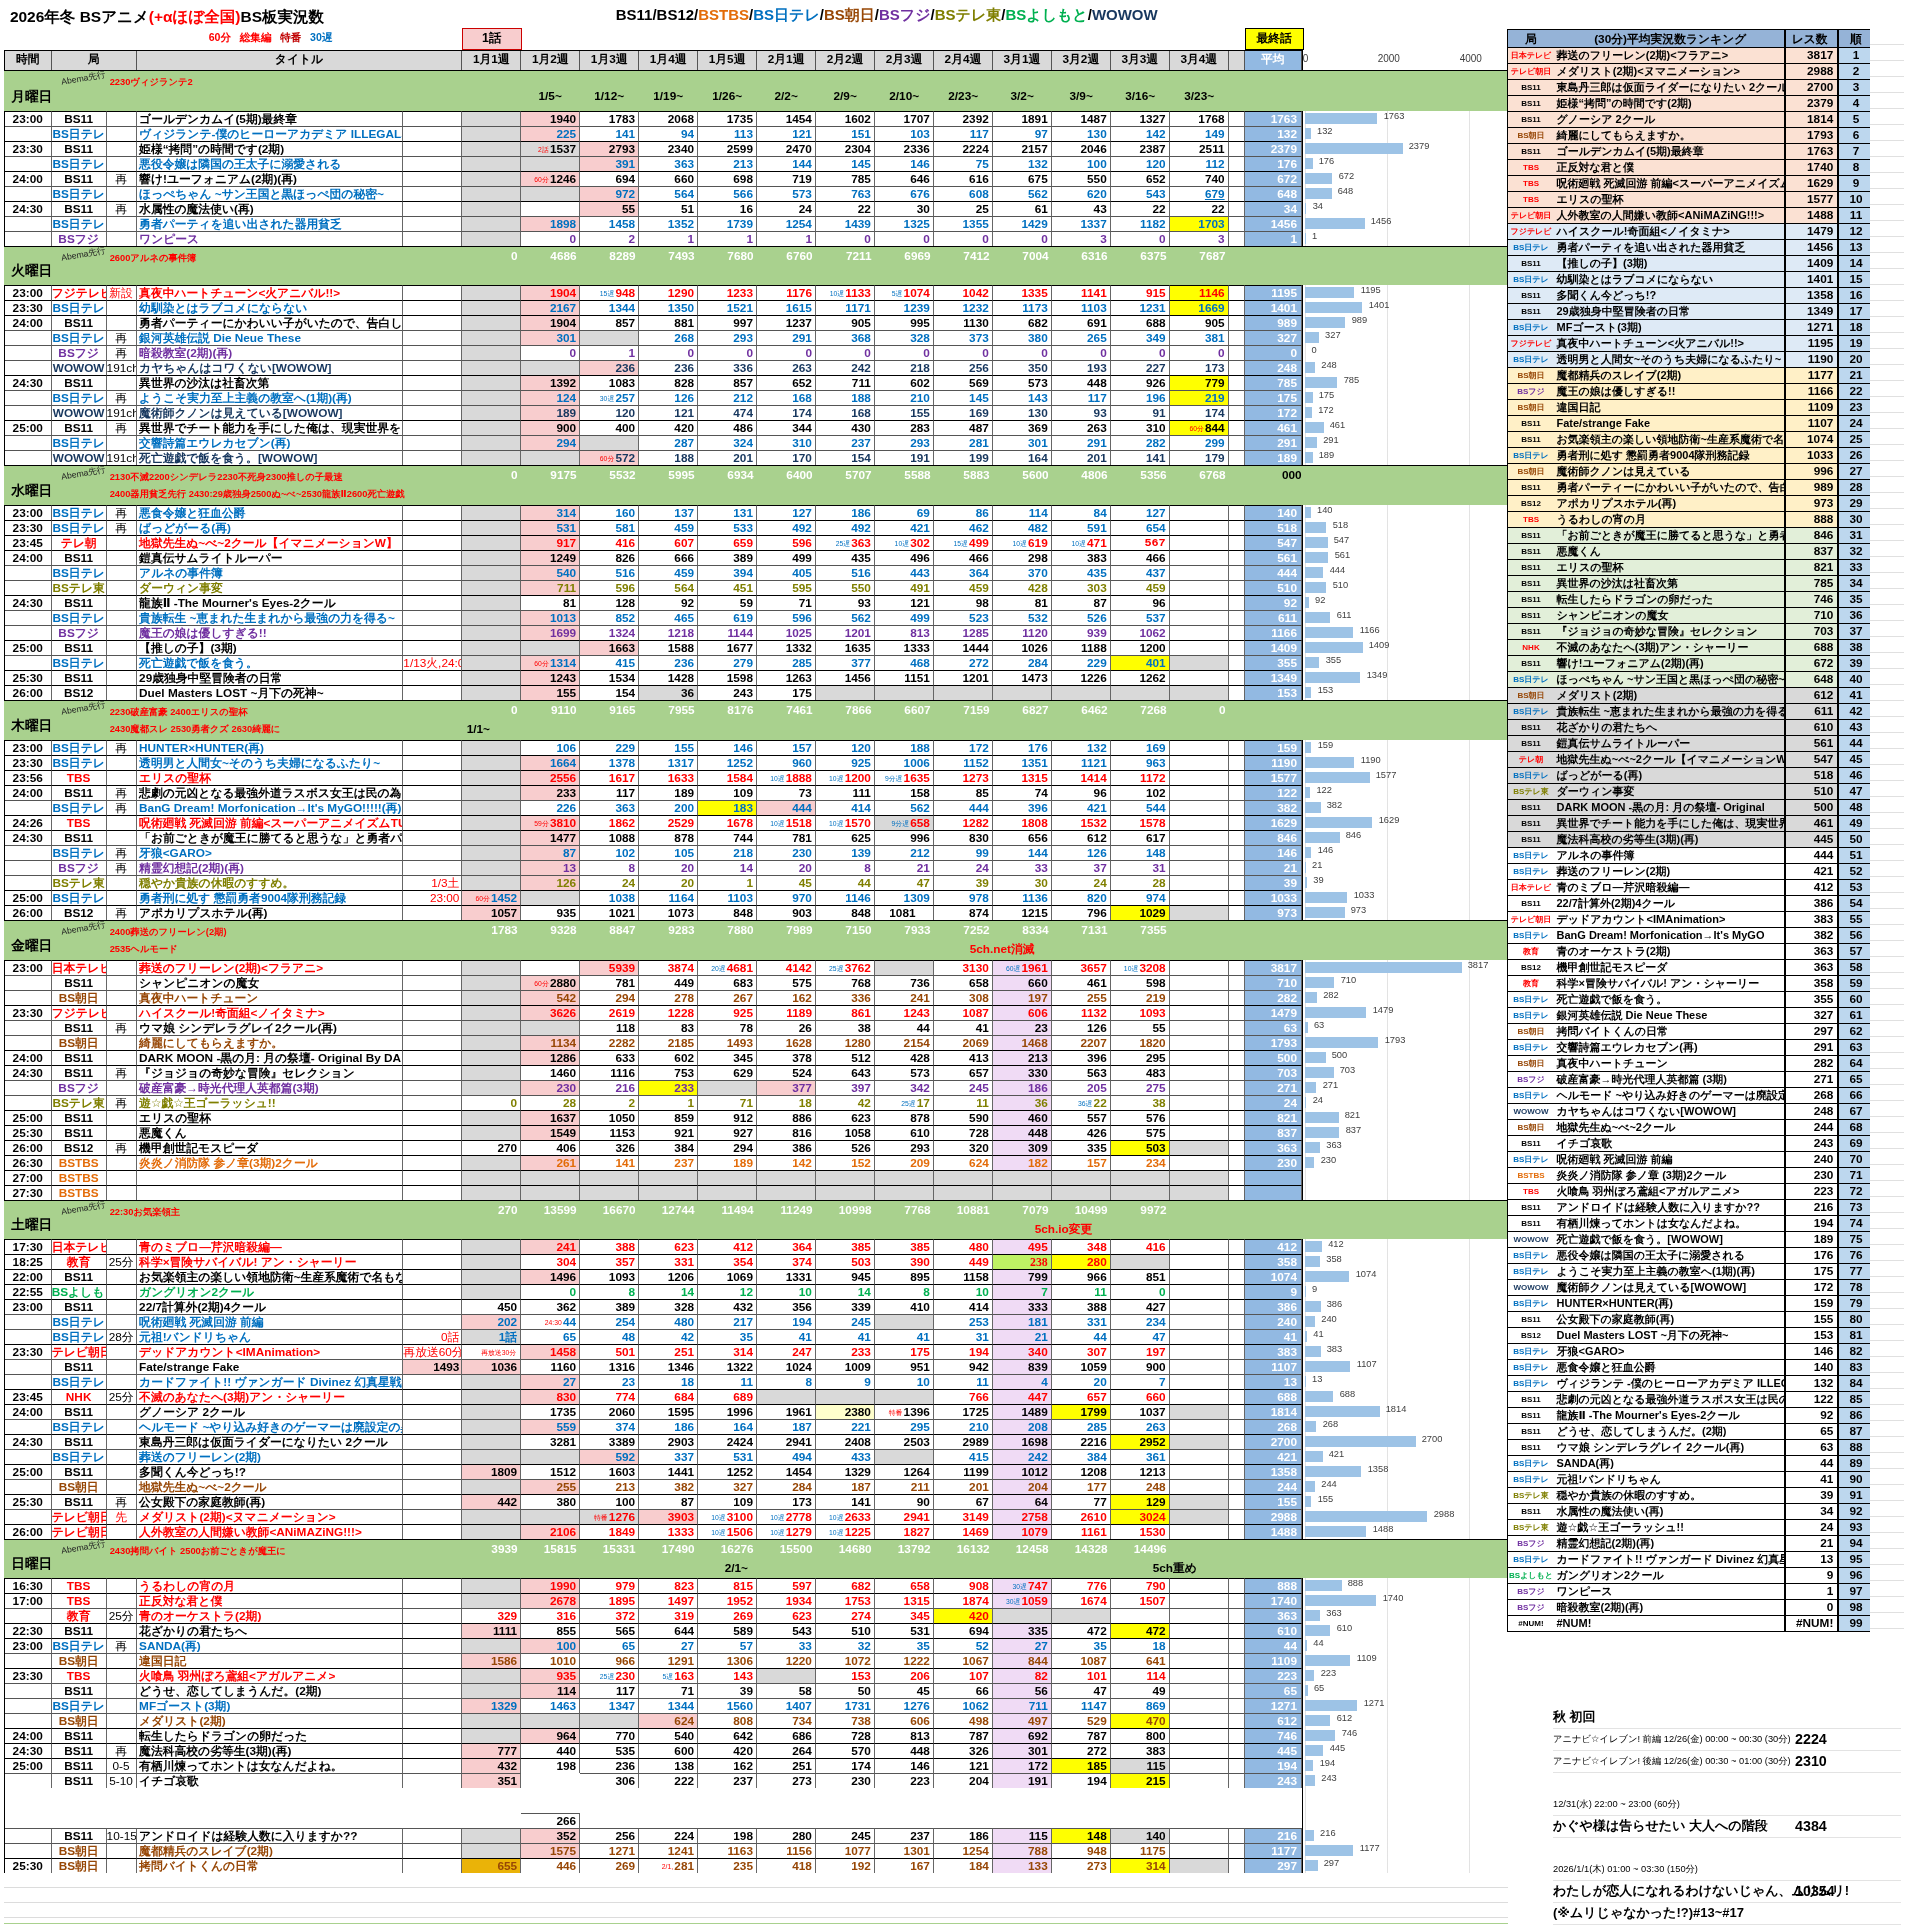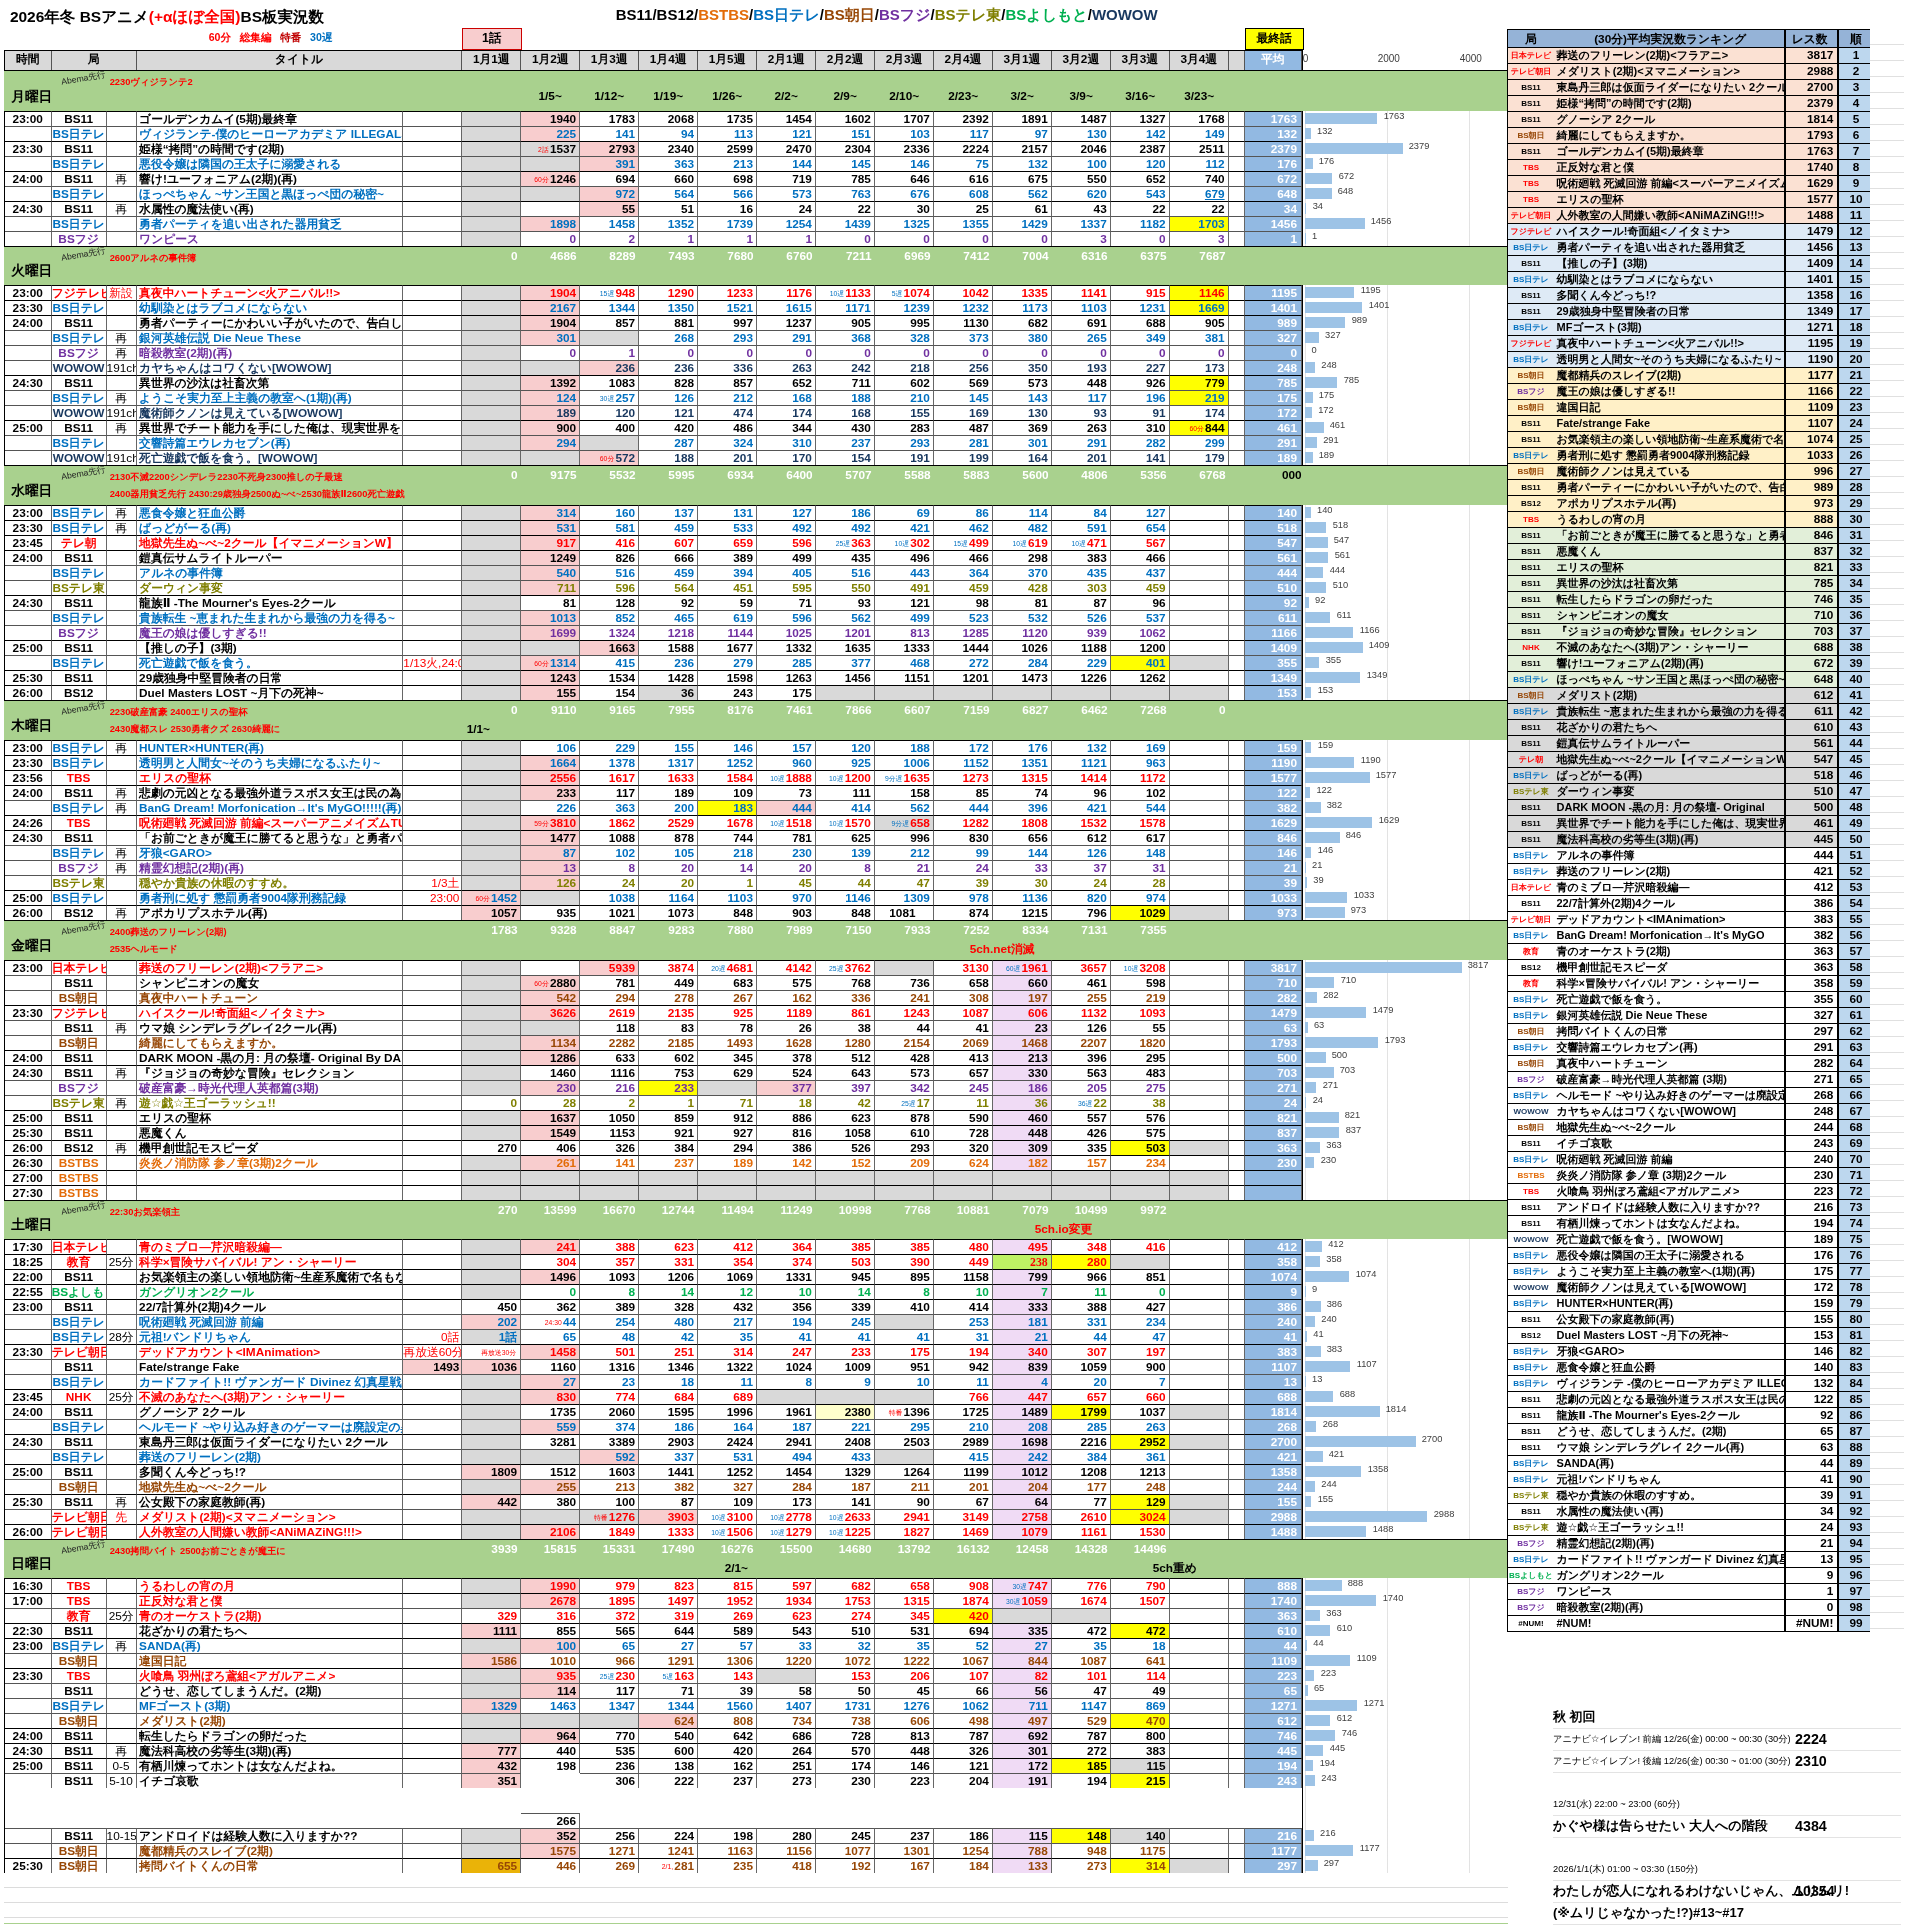--- a/index.html
+++ b/index.html
@@ -835,21 +835,21 @@
           <div class="cell c-w" style="color: rgb(255, 0, 0); background: rgb(248, 205, 206);"><span>917</span></div>
           <div class="cell c-w" style="color: rgb(255, 0, 0);"><span>416</span></div>
           <div class="cell c-w" style="color: rgb(255, 0, 0);"><span>607</span></div>
           <div class="cell c-w" style="color: rgb(255, 0, 0);"><span>659</span></div>
           <div class="cell c-w" style="color: rgb(255, 0, 0);"><span>596</span></div>
           <div class="cell c-w" style="color: rgb(255, 0, 0);"><span class="note nblue">25遅</span><span>363</span></div>
           <div class="cell c-w" style="color: rgb(255, 0, 0);"><span class="note nblue">10遅</span><span>302</span></div>
           <div class="cell c-w" style="color: rgb(255, 0, 0);"><span class="note nblue">15遅</span><span>499</span></div>
           <div class="cell c-w" style="color: rgb(255, 0, 0);"><span class="note nblue">10遅</span><span>619</span></div>
           <div class="cell c-w" style="color: rgb(255, 0, 0);"><span class="note nblue">10遅</span><span>471</span></div>
-          <div class="cell c-w" style="color: rgb(255, 0, 0);"><span>567</span></div>
+          <div class="cell c-w" style="color: rgb(255, 0, 0); font-family: Liberation Mono, monospace;"><span>567</span></div>
           <div class="cell c-w" style="color: rgb(255, 0, 0);"></div>
           <div class="cell c-fin"></div>
           <div class="cell c-avg">547</div>
         </div>
         <div class="c-bar">
           <div class="bar" style="width: 22.4px;"></div>
           <div class="barlab" style="left: 31px;">547</div>
         </div>
       </div>
       <div class="row bstart">
@@ -1602,21 +1602,21 @@
       <div class="row bstart">
         <div class="rl">
           <div class="cell c-t">23:30</div>
           <div class="cell c-s" style="color: rgb(255, 0, 0);">フジテレビ</div>
           <div class="cell c-m"></div>
           <div class="cell c-title" style="color: rgb(255, 0, 0);">ハイスクール!奇面組&lt;ノイタミナ&gt;</div>
           <div class="cell c-pre" style="color: rgb(255, 0, 0);"></div>
           <div class="cell c-w" style="color: rgb(255, 0, 0); background: rgb(217, 217, 217);"></div>
           <div class="cell c-w" style="color: rgb(255, 0, 0); background: rgb(248, 205, 206);"><span>3626</span></div>
           <div class="cell c-w" style="color: rgb(255, 0, 0);"><span>2619</span></div>
-          <div class="cell c-w" style="color: rgb(255, 0, 0);"><span>2135</span></div>
+          <div class="cell c-w" style="color: rgb(255, 0, 0);"><span>1228</span></div>
           <div class="cell c-w" style="color: rgb(255, 0, 0);"><span>925</span></div>
           <div class="cell c-w" style="color: rgb(255, 0, 0);"><span>1189</span></div>
           <div class="cell c-w" style="color: rgb(255, 0, 0);"><span>861</span></div>
           <div class="cell c-w" style="color: rgb(255, 0, 0);"><span>1243</span></div>
           <div class="cell c-w" style="color: rgb(255, 0, 0);"><span>1087</span></div>
           <div class="cell c-w" style="color: rgb(255, 0, 0); background: rgb(240, 219, 245);"><span>606</span></div>
           <div class="cell c-w" style="color: rgb(255, 0, 0);"><span>1132</span></div>
           <div class="cell c-w" style="color: rgb(255, 0, 0);"><span>1093</span></div>
           <div class="cell c-w" style="color: rgb(255, 0, 0);"></div>
           <div class="cell c-fin"></div>

